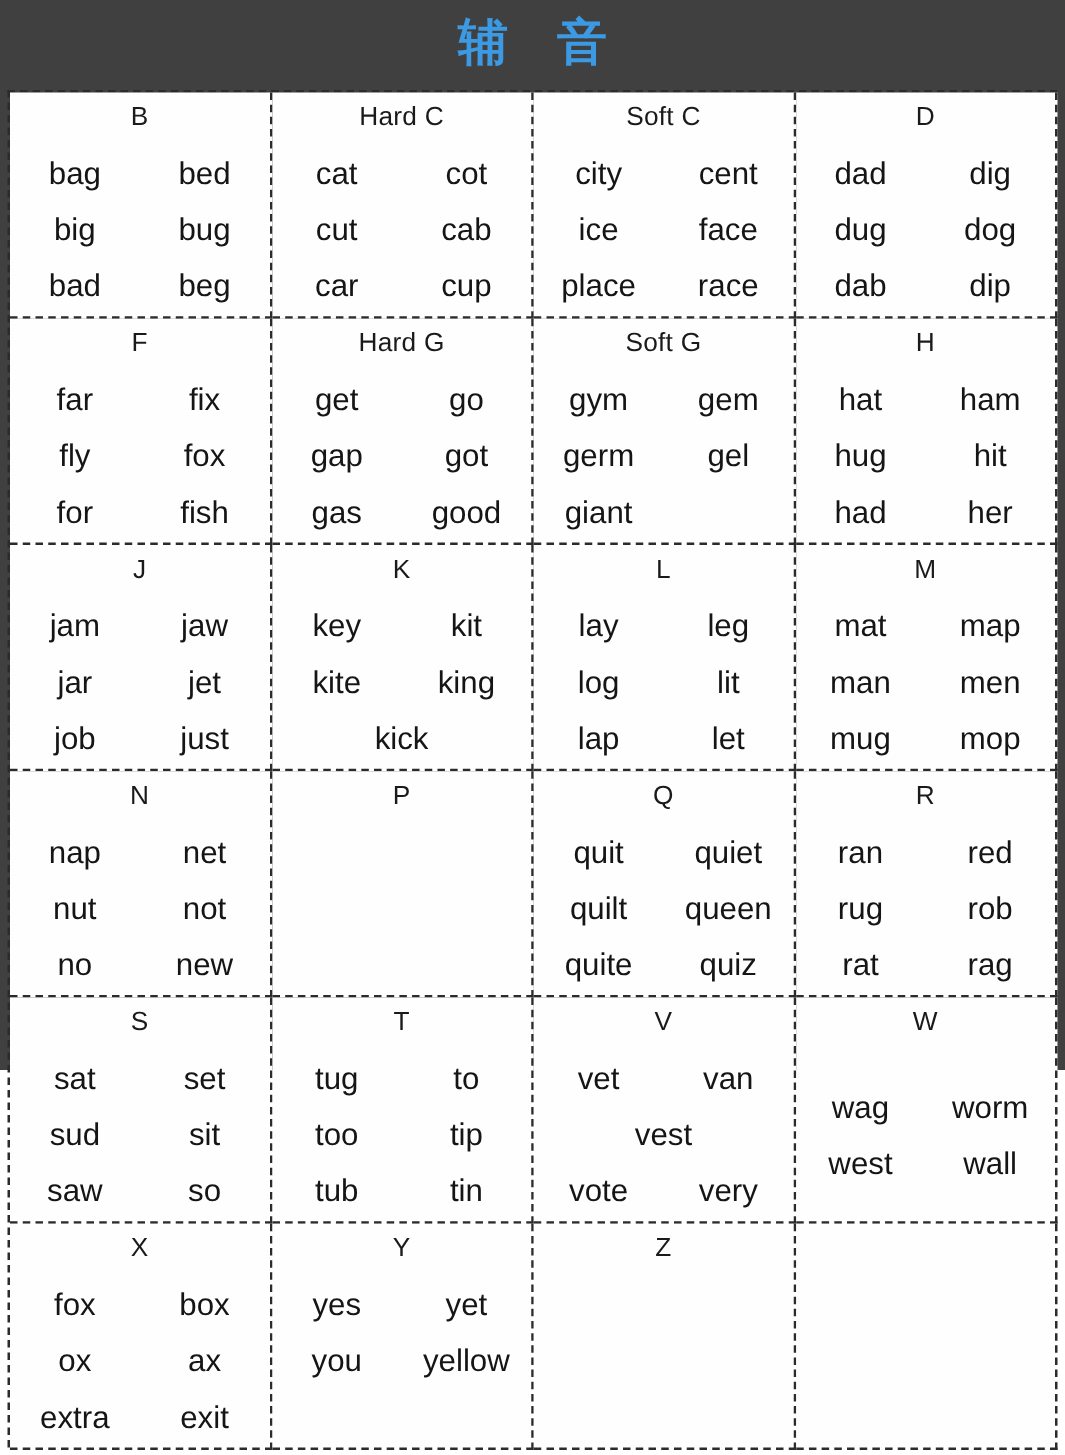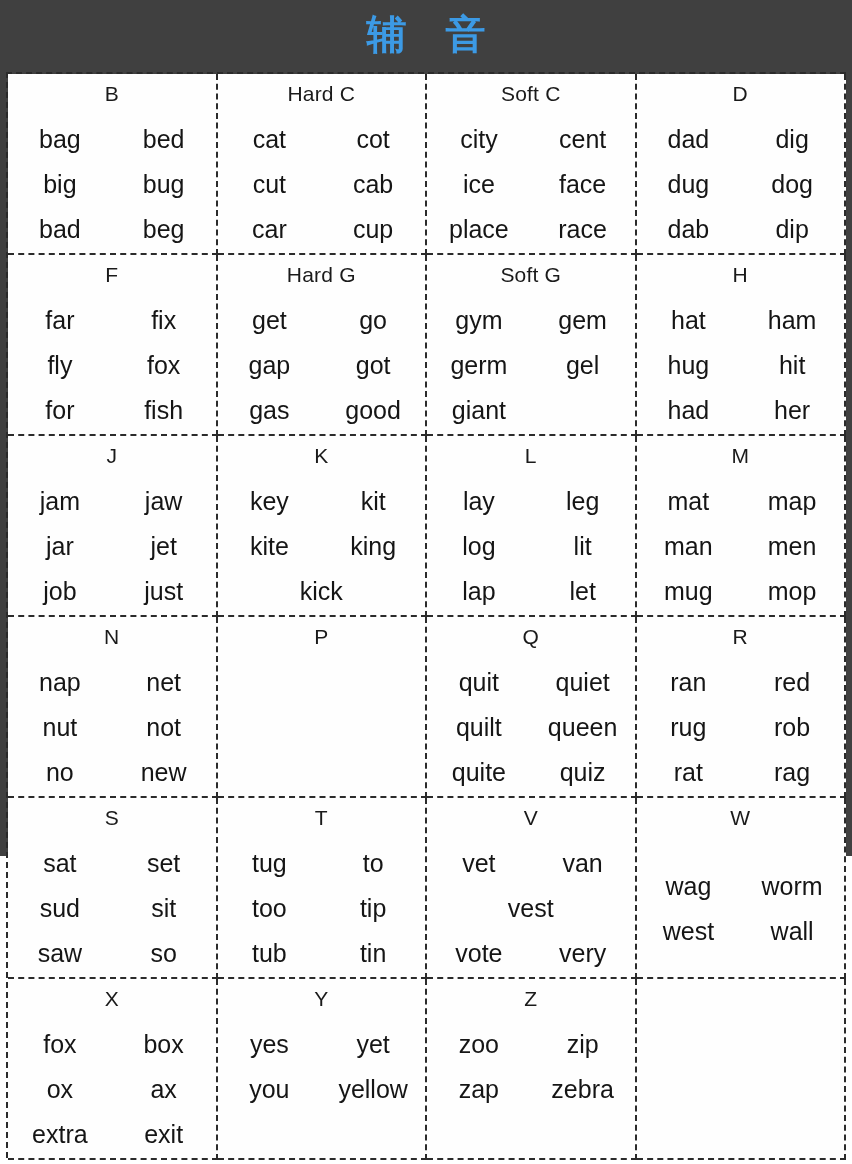--- a/index.html
+++ b/index.html
@@ -445,34 +445,20 @@
             <div class="word">yellow</div>
           </div>
           <div class="word-row">
             <div class="word"></div>
             <div class="word"></div>
           </div>
         </div>
       </div>
       <div class="cell">
         <div class="cell-head">Z</div>
-        <div class="cell-body">
-          <div class="word-row">
-            <div class="word">zoo</div>
-            <div class="word">zip</div>
-          </div>
-          <div class="word-row">
-            <div class="word">zap</div>
-            <div class="word">zebra</div>
-          </div>
-          <div class="word-row">
-            <div class="word"></div>
-            <div class="word"></div>
-          </div>
-        </div>
       </div>
       <div class="cell">
         <div class="cell-head"></div>
         <div class="cell-body">
           <div class="word-row">
             <div class="word"></div>
             <div class="word"></div>
           </div>
           <div class="word-row">
             <div class="word"></div>

